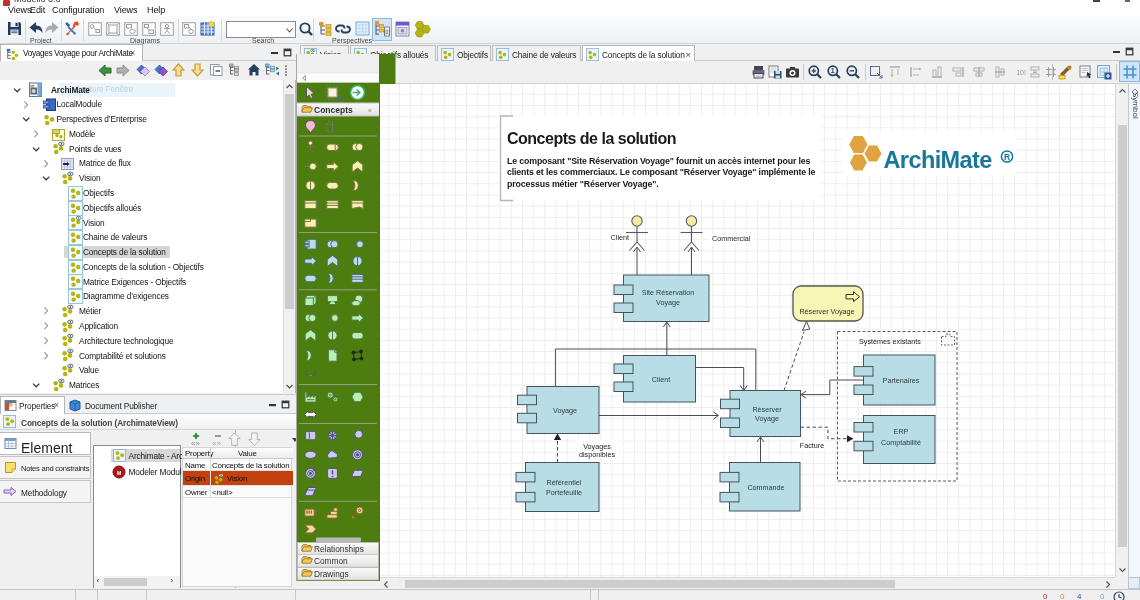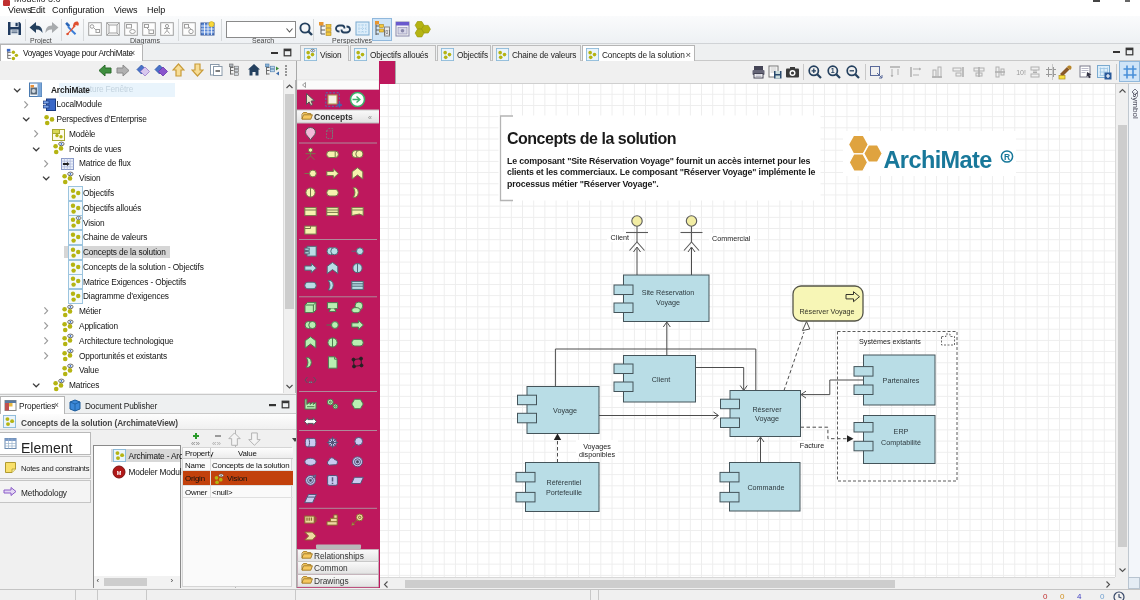--- a/index.html
+++ b/index.html
@@ -16,21 +16,21 @@
 
 #exp-tabbar{left:0;top:44px;width:296px;height:17px;background:#eef0f1;border-bottom:1px solid #c9c9c9;}
 #exp-tab{left:0;top:44px;width:143px;height:17px;background:#fff;border:1px solid #b5b5b5;border-bottom:none;font-size:9px;color:#222;}
 #exp-nav{left:0;top:61px;width:296px;height:19px;background:#f0f0f0;}
 #exp-tree{left:0;top:80px;width:296px;height:313px;background:#fff;border-right:1px solid #b5b5b5;overflow:hidden;}
 .trow{position:absolute;height:14px;font-size:8.3px;letter-spacing:-0.15px;color:#141414;white-space:nowrap;}
 
 #prop-tabbar{left:0;top:394px;width:296px;height:20px;background:#eef0f1;border-top:1px solid #c9c9c9;border-bottom:1px solid #c9c9c9;}
 #prop-panel{left:0;top:414px;width:236px;height:174px;background:#f0f0f0;border-right:1px solid #b5b5b5;}
 
-#palette{left:296px;top:61px;width:100px;height:527px;background:#be185d;border-left:1px solid #a9a9a9;border-right:1px solid #a9a9a9;}
+#palette{left:296px;top:54px;width:100px;height:527px;background:#4d7c0f;border-left:1px solid #a9a9a9;border-right:1px solid #a9a9a9;}
 
 #ed-tabbar{left:296px;top:44px;width:844px;height:17px;background:#eef0f1;border-bottom:1px solid #c9c9c9;}
 #ed-toolbar{left:380px;top:61px;width:760px;height:23px;background:#f0f0f0;border-bottom:1px solid #cfcfcf;}
 #canvas{left:380px;top:84px;width:735px;height:493px;background:#fff;
  background-image:linear-gradient(#ededed 1px,transparent 1px),linear-gradient(90deg,#ededed 1px,transparent 1px);
  background-size:11.2px 11.2px;background-position:7.8px 9.8px;}
 #vscroll{left:1115px;top:84px;width:13px;height:493px;background:#f0f0f0;border-left:1px solid #d8d8d8;}
 #symbolstrip{left:1128px;top:84px;width:12px;height:493px;background:#f3f6fa;border-left:1px solid #c0c8d0;}
 #hscroll{left:380px;top:577px;width:735px;height:12px;background:#f0f0f0;border-top:1px solid #d8d8d8;}
 #statusbar{left:0;top:589px;width:1140px;height:11px;background:#f0f0f0;border-top:1px solid #c4c4c4;}
@@ -408,21 +408,21 @@
 <svg class="ico" style="left:40.5px;top:270.7px;" width="10" height="10" viewBox="0 0 10 10">
       <path d="M3.4 1.4 L6.6 4.8 L3.4 8.2" fill="none" stroke="#9a9a9a" stroke-width="1.2"></path>
     </svg>
 <svg class="ico" style="left:59.5px;top:268.2px;" width="15" height="15" viewBox="0 0 15 15">
       <circle cx="4.6" cy="5.2" r="2.3" fill="#b5b412"></circle>
       <circle cx="10" cy="7.4" r="2.3" fill="#b5b412"></circle>
       <circle cx="5.2" cy="11" r="2.3" fill="#b5b412"></circle>
       <ellipse cx="10.4" cy="2.9" rx="2.7" ry="1.8" fill="#fff" stroke="#444" stroke-width="0.8"></ellipse>
       <circle cx="10.4" cy="2.9" r="0.9" fill="#2a6ac8"></circle>
     </svg>
-<div class="trow" style="left:79px;top:270.5px;">Opportunités et existants</div>
+<div class="trow" style="left:79px;top:270.5px;">Comptabilité et solutions</div>
 <svg class="ico" style="left:59.5px;top:282.9px;" width="15" height="15" viewBox="0 0 15 15">
       <circle cx="4.6" cy="5.2" r="2.3" fill="#b5b412"></circle>
       <circle cx="10" cy="7.4" r="2.3" fill="#b5b412"></circle>
       <circle cx="5.2" cy="11" r="2.3" fill="#b5b412"></circle>
       <ellipse cx="10.4" cy="2.9" rx="2.7" ry="1.8" fill="#fff" stroke="#444" stroke-width="0.8"></ellipse>
       <circle cx="10.4" cy="2.9" r="0.9" fill="#2a6ac8"></circle>
     </svg>
 <div class="trow" style="left:79px;top:285.2px;">Value</div>
 <svg class="ico" style="left:30.5px;top:300.2px;" width="10" height="10" viewBox="0 0 10 10">
       <path d="M2 3.6 L5.2 6.8 L8.4 3.6" fill="none" stroke="#3a3a3a" stroke-width="1.3"></path>

